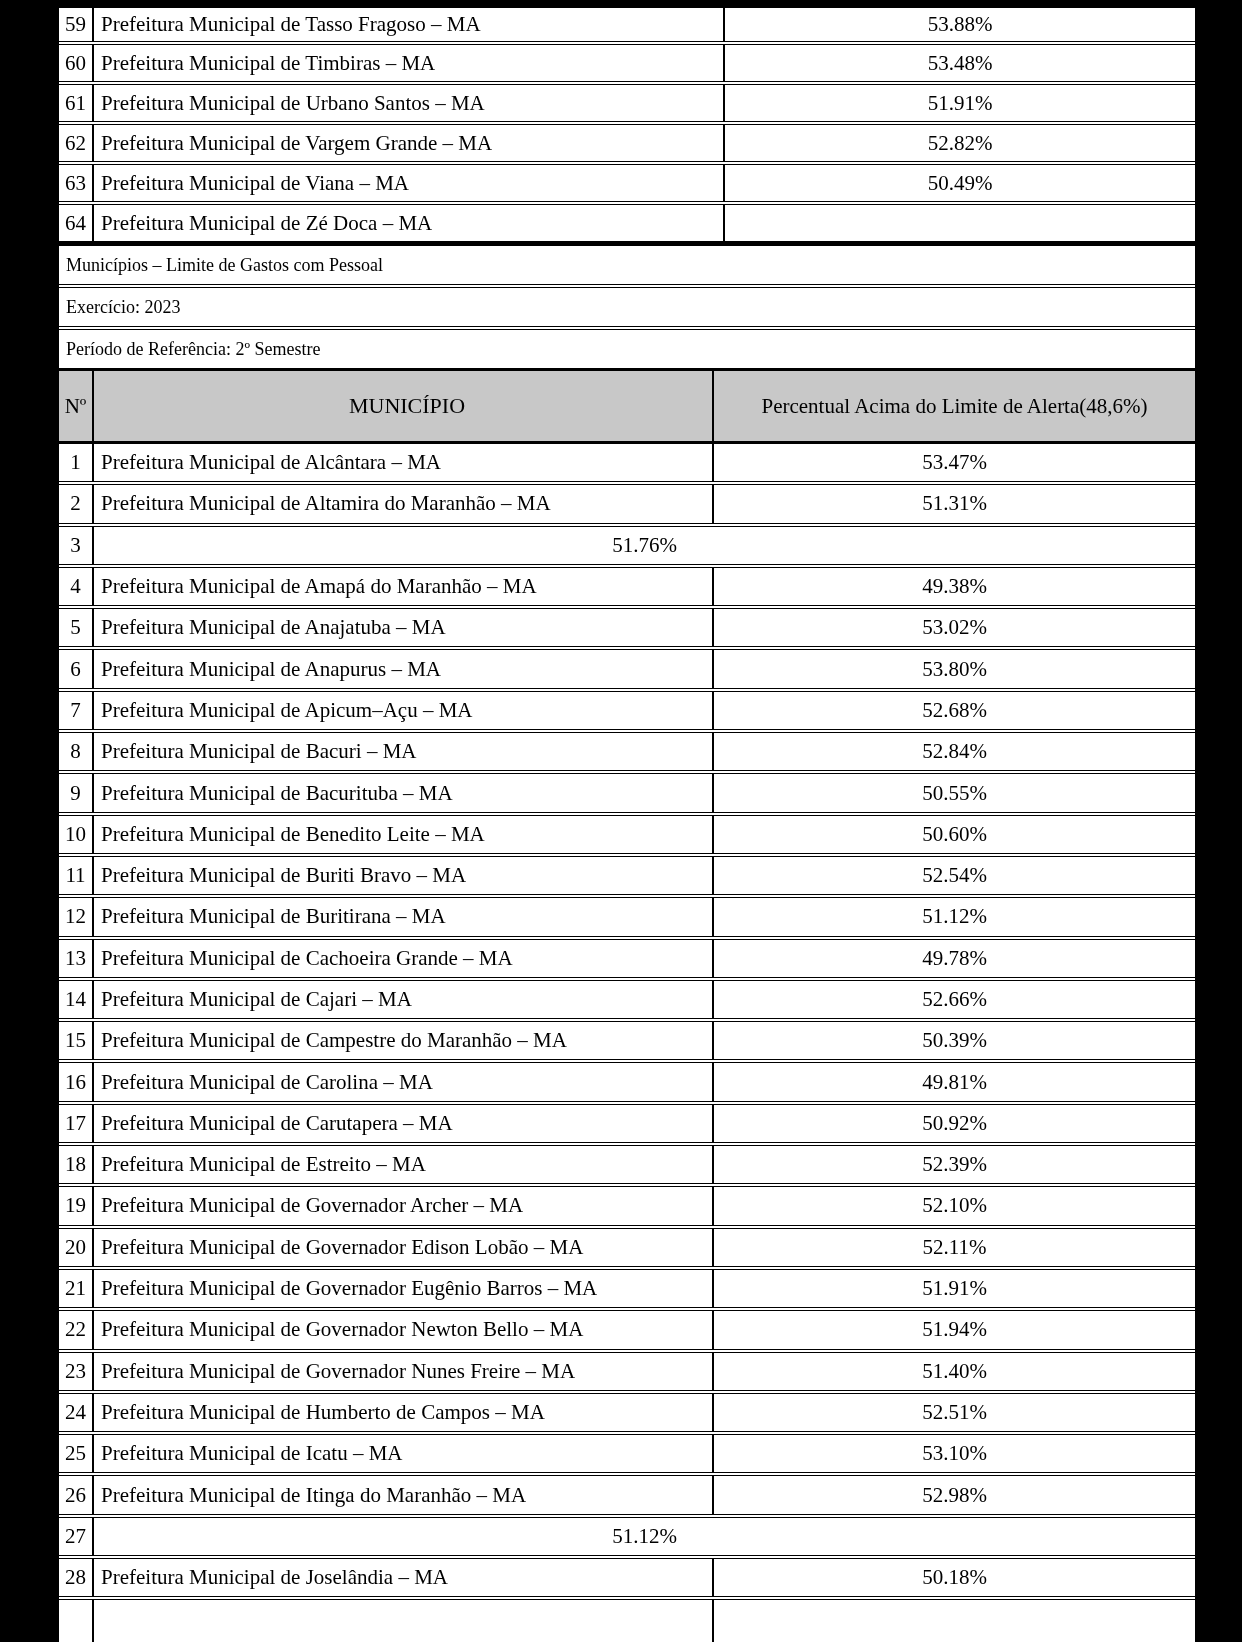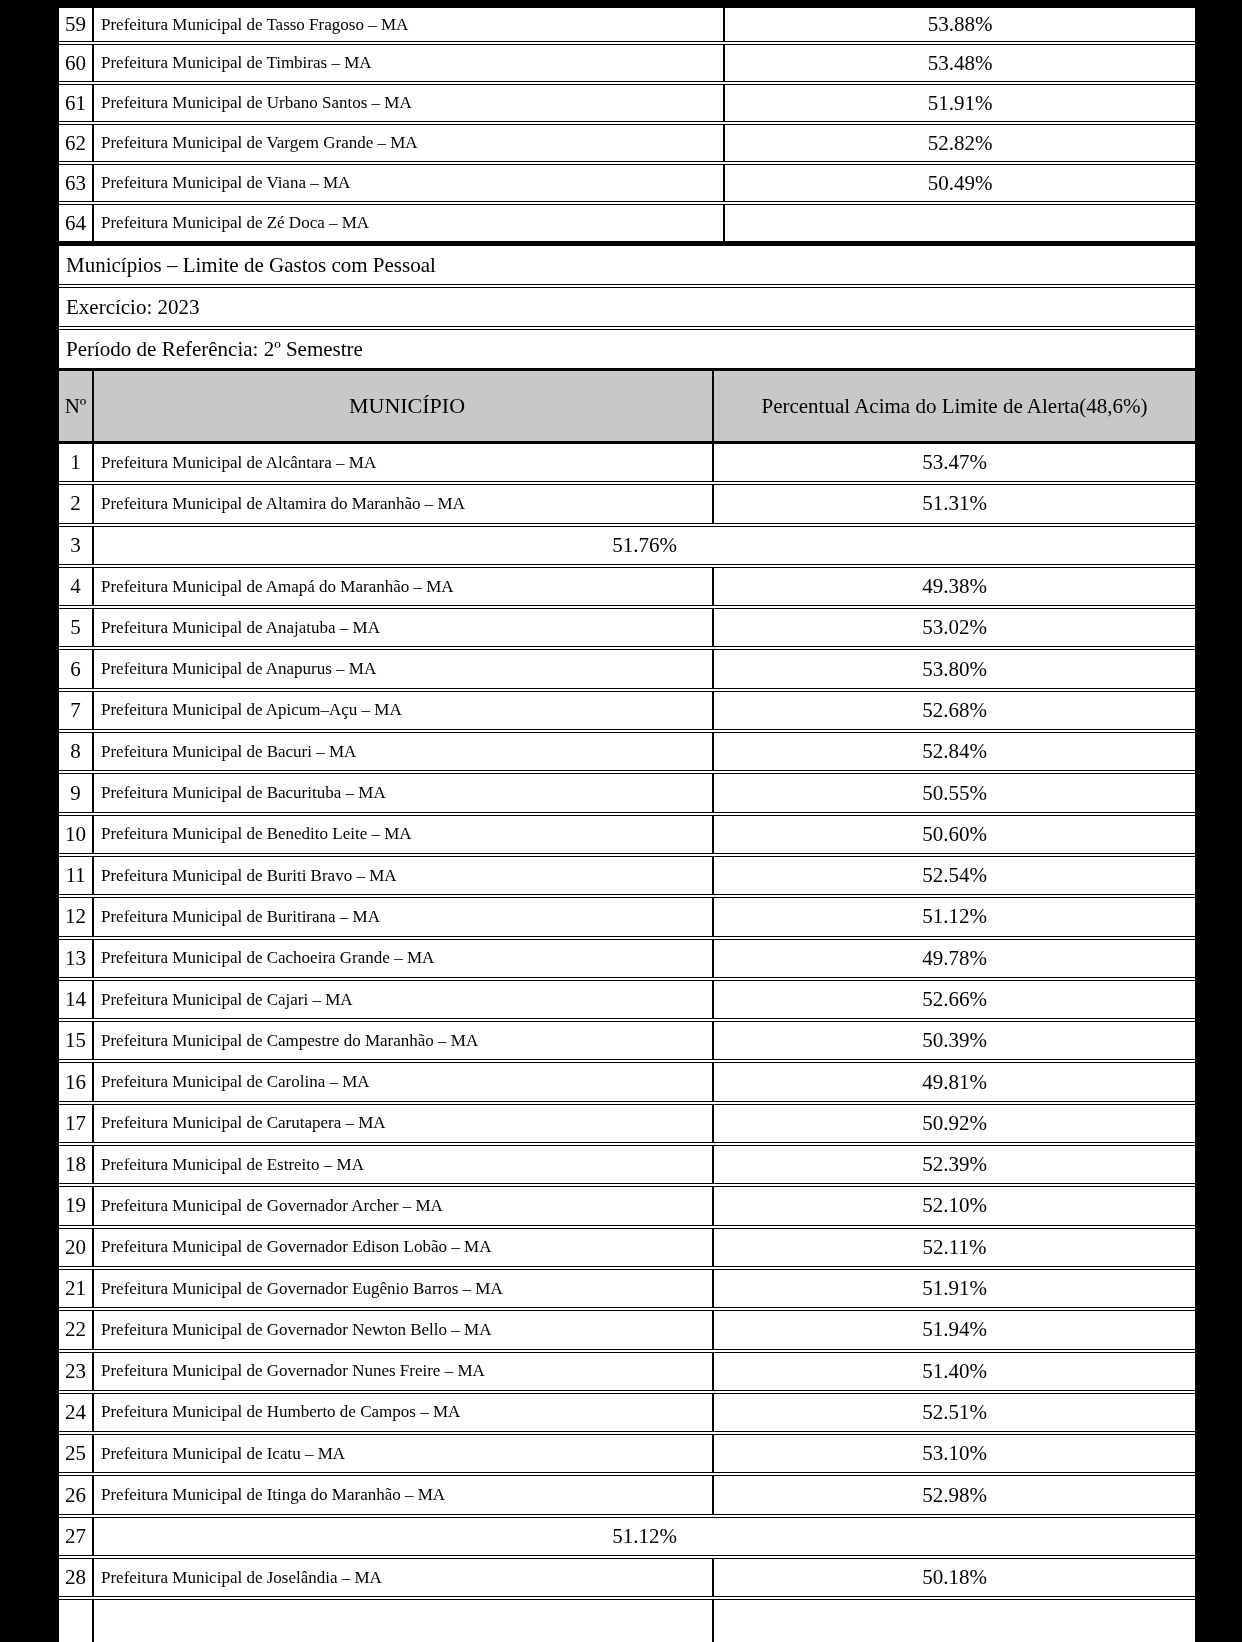--- a/index.html
+++ b/index.html
@@ -28,41 +28,41 @@
   .row { display: flex; align-items: stretch; border-bottom: 4px double #000; }
 
   .c-num {
     flex: 0 0 35px; border-right: 2px solid #000;
     display: flex; align-items: center; justify-content: center;
     font-size: 21px;
   }
   .c-muni {
     border-right: 2px solid #000;
     display: flex; align-items: center;
-    padding-left: 7px; font-size: 17px;
+    padding-left: 7px; font-size: 21px;
     white-space: nowrap; overflow: hidden;
   }
   .t-muni { flex: 0 0 631px; }   
   .b-muni { flex: 0 0 620px; }   
   .c-pct {
     flex: 1;
     display: flex; align-items: center; justify-content: center;
     font-size: 21px;
   }
 
   .trow { height: 40px; }            
   .trow.first { height: 37px; }      
   .trow.last { height: 36px; border-bottom: none; }
 
   .thick-rule { height: 5px; background: #000; }
 
   .title-row { height: 42px; }
   .title-row .title-text {
     width: 100%; display: flex; align-items: center;
-    padding-left: 7px; font-size: 21px;
+    padding-left: 7px; font-size: 18px;
   }
   .title-row.solid-sep { height: 41px; border-bottom: 3px solid #000; }
 
   .header-row { height: 73px; background: #c8c8c8; border-bottom: 3px solid #000; justify-content: center; }
   .header-row .c-num { font-size: 21px; }
   .header-row .c-muni { justify-content: center; padding-left: 8px; font-size: 22px; }
   .header-row .c-pct { justify-content: center; line-height: 1.45; font-size: 21px; }
 
   .brow { height: 41.3px; }
   .empty-row { height: 60px; border-bottom: none; }

